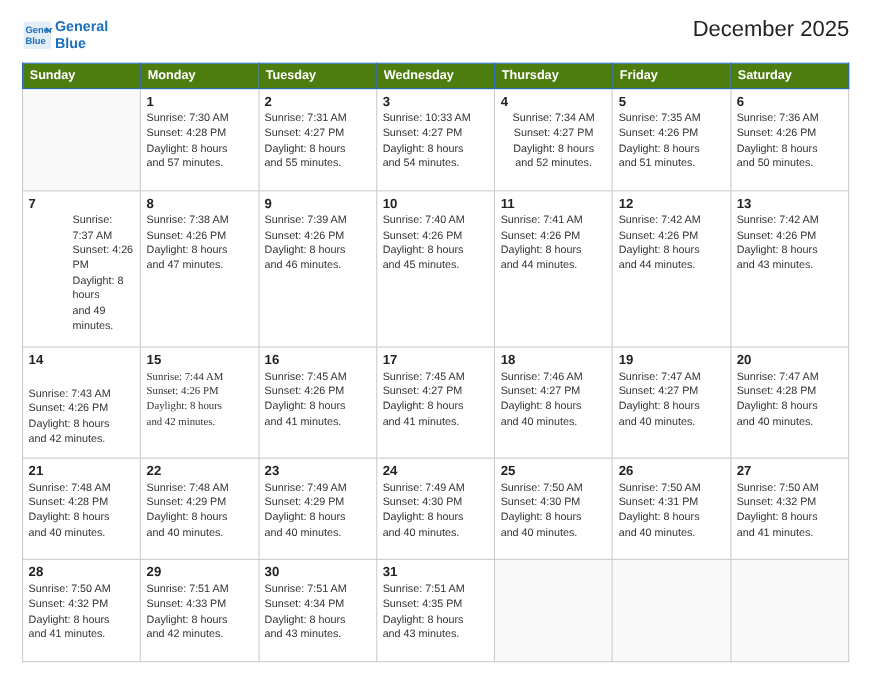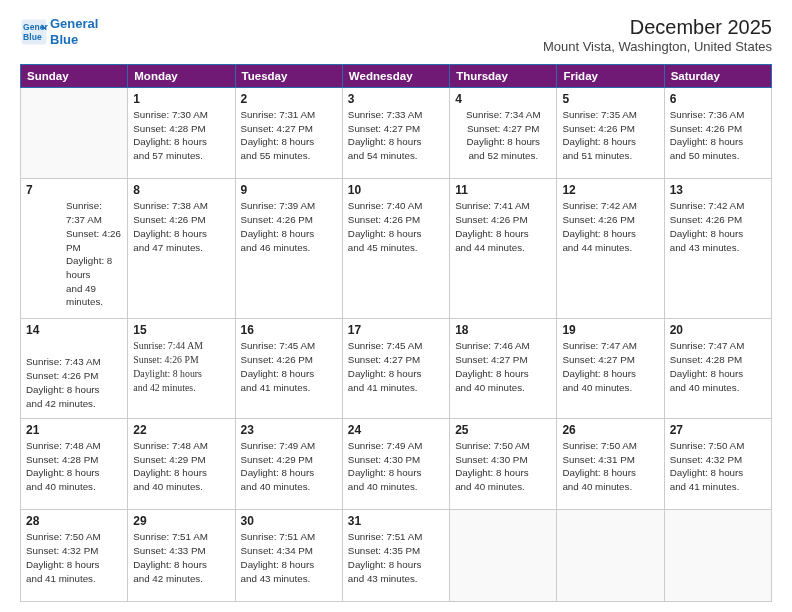--- a/index.html
+++ b/index.html
@@ -46,21 +46,21 @@
     }
     .calendar {
       flex: 1;
       border: 1px solid #ccc;
       border-collapse: collapse;
       width: 100%;
       table-layout: fixed;
       font-size: 10.5px;
     }
     .calendar th {
-      background: #701a75;
+      background: #4d7c0f;
       color: #fff;
       text-align: left;
       padding: 5px 6px;
       font-size: 11.5px;
       font-weight: bold;
       border: 1px solid #2a6aaf;
     }
     .calendar td {
       border: 1px solid #ccc;
       vertical-align: top;
@@ -95,21 +95,20 @@
         <text x="4" y="28" font-size="11" font-weight="bold" fill="#1a6fbb" font-family="Arial">Blue</text>
         <polygon points="28,8 34,14 28,14" fill="#1a6fbb"></polygon>
       </svg>
       <div style="display:flex;flex-direction:column;justify-content:center;">
         <div style="font-size:13px;font-weight:bold;color:#1a6fbb;line-height:1.2;">General</div>
         <div style="font-size:13px;font-weight:bold;color:#1a6fbb;line-height:1.2;">Blue</div>
       </div>
     </div>
     <div class="title-block">
       <div class="month-title">December 2025</div>
-      <div class="location">Mount Vista, Washington, United States</div>
     </div>
   </div>
 
   <table class="calendar">
     <thead>
       <tr>
         <th>Sunday</th>
         <th>Monday</th>
         <th>Tuesday</th>
         <th>Wednesday</th>
@@ -130,21 +129,21 @@
           </td>
           <td>
             <div class="cell-date">2</div>
             <div class="cell-info" style="white-space: pre-line;">Sunrise: 7:31 AM
 Sunset: 4:27 PM
 Daylight: 8 hours
 and 55 minutes.</div>
           </td>
           <td>
             <div class="cell-date">3</div>
-            <div class="cell-info" style="white-space: pre-line;">Sunrise: 7:33 AM
+            <div class="cell-info" style="white-space: pre-line;">Sunrise: 10:33 AM
 Sunset: 4:27 PM
 Daylight: 8 hours
 and 54 minutes.</div>
           </td>
           <td>
             <div class="cell-date">4</div>
             <div class="cell-info" style="white-space: pre-line; text-align: center;">Sunrise: 7:34 AM
 Sunset: 4:27 PM
 Daylight: 8 hours
 and 52 minutes.</div>

